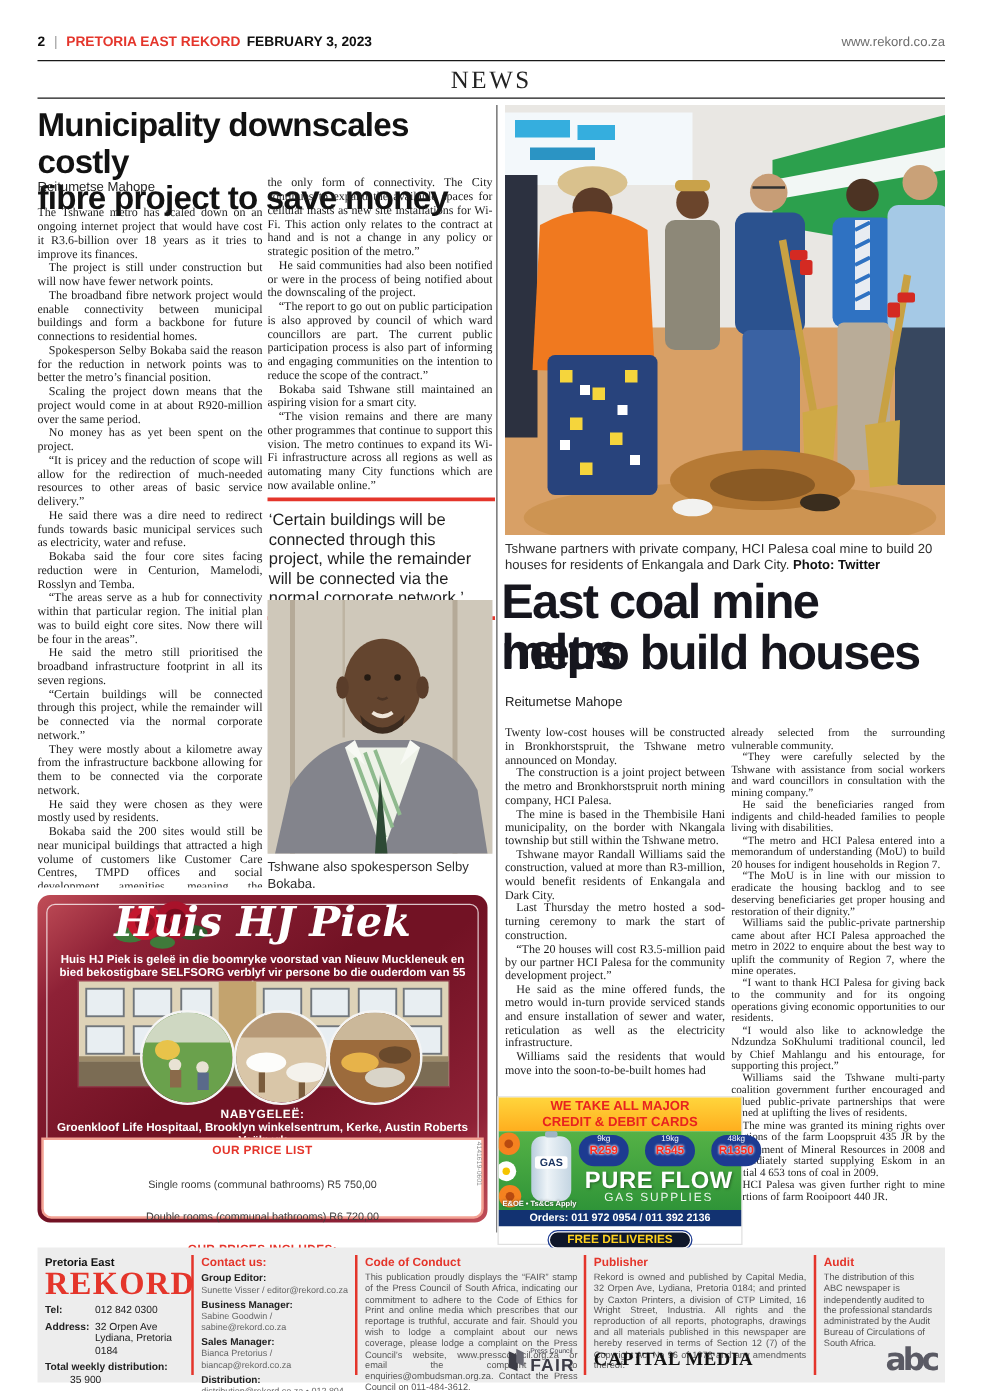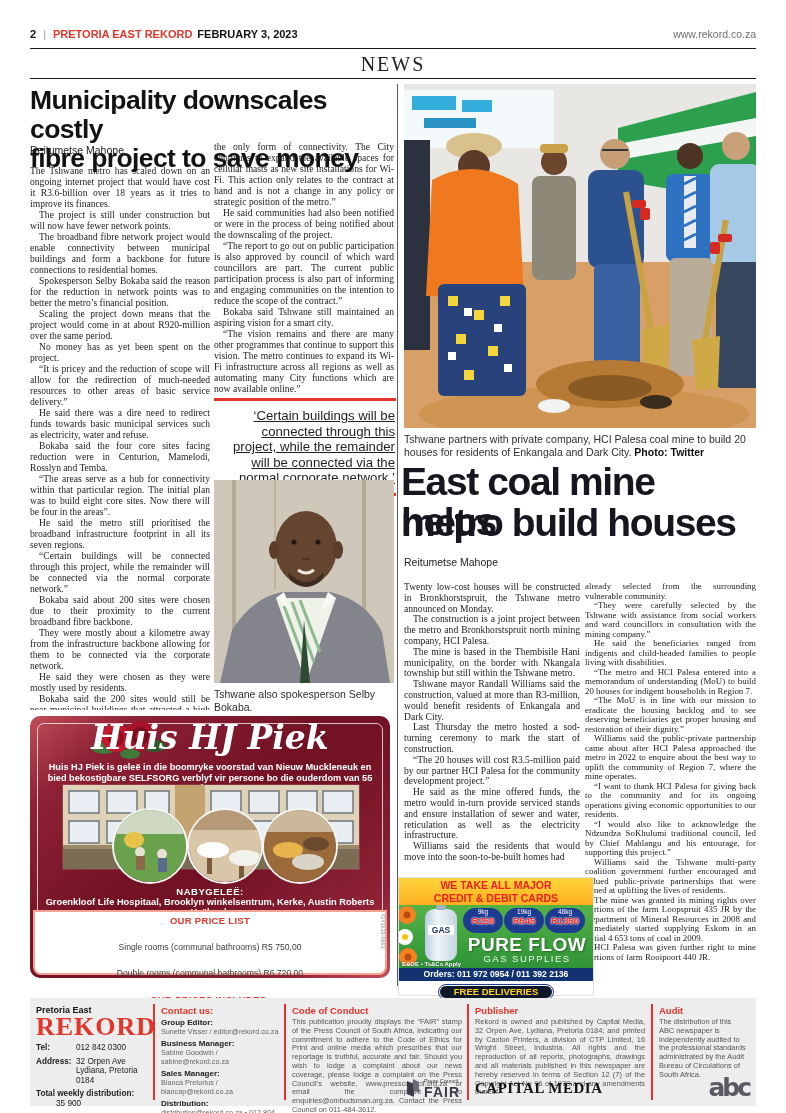--- a/index.html
+++ b/index.html
@@ -22,22 +22,22 @@
 
   
   .h-left{left:30px;top:86px;width:366px;font-family:"Liberation Sans",sans-serif;
           font-weight:bold;font-size:26.5px;line-height:29px;letter-spacing:-0.6px;color:#121212;}
   .byline{font-family:"Liberation Sans",sans-serif;font-weight:normal;font-size:10.5px;color:#222;}
   .col{position:absolute;text-align:justify;overflow:hidden;}
   .col .para{margin:0;}
   .col .para + .para{text-indent:9px;}
   .fibre-body{font-size:9.6px;line-height:11px;}
   .pq{left:214px;top:398px;width:180px;border-top:3px solid #e4352b;border-bottom:3px solid #e4352b;
-      padding:7px 1px;text-align:right;font-family:"Liberation Sans",sans-serif;
-      font-size:13.2px;line-height:15.5px;color:#1f1f1f;text-decoration:underline;}
+      padding:7px 1px;text-align:left;font-family:"Liberation Sans",sans-serif;
+      font-size:13.2px;line-height:15.5px;color:#1f1f1f;}
   .cap{font-family:"Liberation Sans",sans-serif;font-size:10.5px;line-height:13px;color:#2e2e2e;}
   .ph{position:absolute;overflow:hidden;background:#d8d4cc;}
 
   
   .coal-cap{left:404px;top:433px;width:352px;}
   .coal-cap .credit{font-weight:bold;color:#111;}
   .h-coal{left:401px;width:356px;font-family:"Liberation Sans",sans-serif;font-weight:bold;
           font-size:39px;line-height:40px;letter-spacing:-1.4px;color:#16161e;}
   .coal-c1{font-size:9.6px;line-height:10.8px;}
   .coal-c2{font-size:8.9px;line-height:9.5px;}
@@ -72,21 +72,21 @@
   .gas{left:398px;top:877px;width:194px;height:117px;font-family:"Liberation Sans",sans-serif;
        border:1px solid #e0e0e0;background:#fff;}
   .gas-banner{height:26px;background:linear-gradient(#ffd53c,#ffae1e);color:#e8231f;font-weight:bold;
        font-size:10.5px;line-height:12.5px;text-align:center;padding-top:1px;position:relative;}
   .gas-body{position:relative;height:63px;background:linear-gradient(180deg,#55b246,#2f9438);}
   .gas-cyl{position:absolute;left:26px;top:4px;width:32px;height:52px;border-radius:9px;
        background:linear-gradient(90deg,#b9cddd,#eef4f8 40%,#c4d5e2);}
   .gas-cyl::before{content:"";position:absolute;left:11px;top:-4px;width:10px;height:5px;background:#9fb4c4;border-radius:2px;}
   .gas-cyl-label{position:absolute;left:3px;top:16px;width:26px;background:#fff;color:#17315e;
        font-weight:bold;font-size:8.5px;text-align:center;border-radius:2px;}
-  .chips{position:absolute;left:64px;top:3px;display:flex;gap:1px;align-items:flex-end;}
+  .chips{position:absolute;left:64px;top:3px;display:flex;gap:13px;align-items:flex-end;}
   .chip{width:40px;height:25px;background:#1d3b91;border-radius:13px;text-align:center;color:#fff;}
   .chip .sz{font-size:6.5px;line-height:8px;display:block;}
   .chip .pr{font-size:9.5px;font-weight:bold;color:#ff2a1e;line-height:10px;display:block;
        text-shadow:0 0 2px #fff,0 0 2px #fff;}
   .gas-brand{position:absolute;left:62px;top:29px;width:132px;text-align:center;color:#fff;
        font-weight:bold;font-size:19px;letter-spacing:.5px;text-shadow:1px 1px 2px rgba(0,0,0,.35);}
   .gas-sub{position:absolute;left:62px;top:48px;width:132px;text-align:center;color:#eef6ee;
        font-size:9.5px;letter-spacing:1.5px;}
   .gas-terms{position:absolute;left:3px;bottom:1px;color:#fff;font-weight:bold;font-size:6px;
        text-shadow:0 0 2px #333;}
@@ -148,21 +148,20 @@
         <p class="para">The broadband fibre network project would enable connectivity between municipal buildings and form a backbone for future connections to residential homes.</p>
         <p class="para">Spokesperson Selby Bokaba said the reason for the reduction in network points was to better the metro’s financial position.</p>
         <p class="para">Scaling the project down means that the project would come in at about R920-million over the same period.</p>
         <p class="para">No money has as yet been spent on the project.</p>
         <p class="para">“It is pricey and the reduction of scope will allow for the redirection of much-needed resources to other areas of basic service delivery.”</p>
         <p class="para">He said there was a dire need to redirect funds towards basic municipal services such as electricity, water and refuse.</p>
         <p class="para">Bokaba said the four core sites facing reduction were in Centurion, Mamelodi, Rosslyn and Temba.</p>
         <p class="para">“The areas serve as a hub for connectivity within that particular region. The initial plan was to build eight core sites. Now there will be four in the areas”.</p>
         <p class="para">He said the metro still prioritised the broadband infrastructure footprint in all its seven regions.</p>
         <p class="para">“Certain buildings will be connected through this project, while the remainder will be connected via the normal corporate network.”</p>
-        <p class="para">Bokaba said about 200 sites were chosen due to their proximity to the current broadband fibre backbone.</p>
         <p class="para">They were mostly about a kilometre away from the infrastructure backbone allowing for them to be connected via the corporate network.</p>
         <p class="para">He said they were chosen as they were mostly used by residents.</p>
         <p class="para">Bokaba said the 200 sites would still be near municipal buildings that attracted a high volume of customers like Customer Care Centres, TMPD offices and social development amenities, meaning the townships would not be excluded.</p>
       </div>
   </div>
   <div class="abs col fibre-body" style="left:214px;top:141px;width:180px;height:254px">
       <p class="para">the only form of connectivity. The City continues to expand the available spaces for cellular masts as new site installations for Wi-Fi. This action only relates to the contract at hand and is not a change in any policy or strategic position of the metro.”</p>
       <p class="para">He said communities had also been notified or were in the process of being notified about the downscaling of the project.</p>
       <p class="para">“The report to go out on public participation is also approved by council of which ward councillors are part. The current public participation process is also part of informing and engaging communities on the intention to reduce the scope of the contract.”</p>
       <p class="para">Bokaba said Tshwane still maintained an aspiring vision for a smart city.</p>

